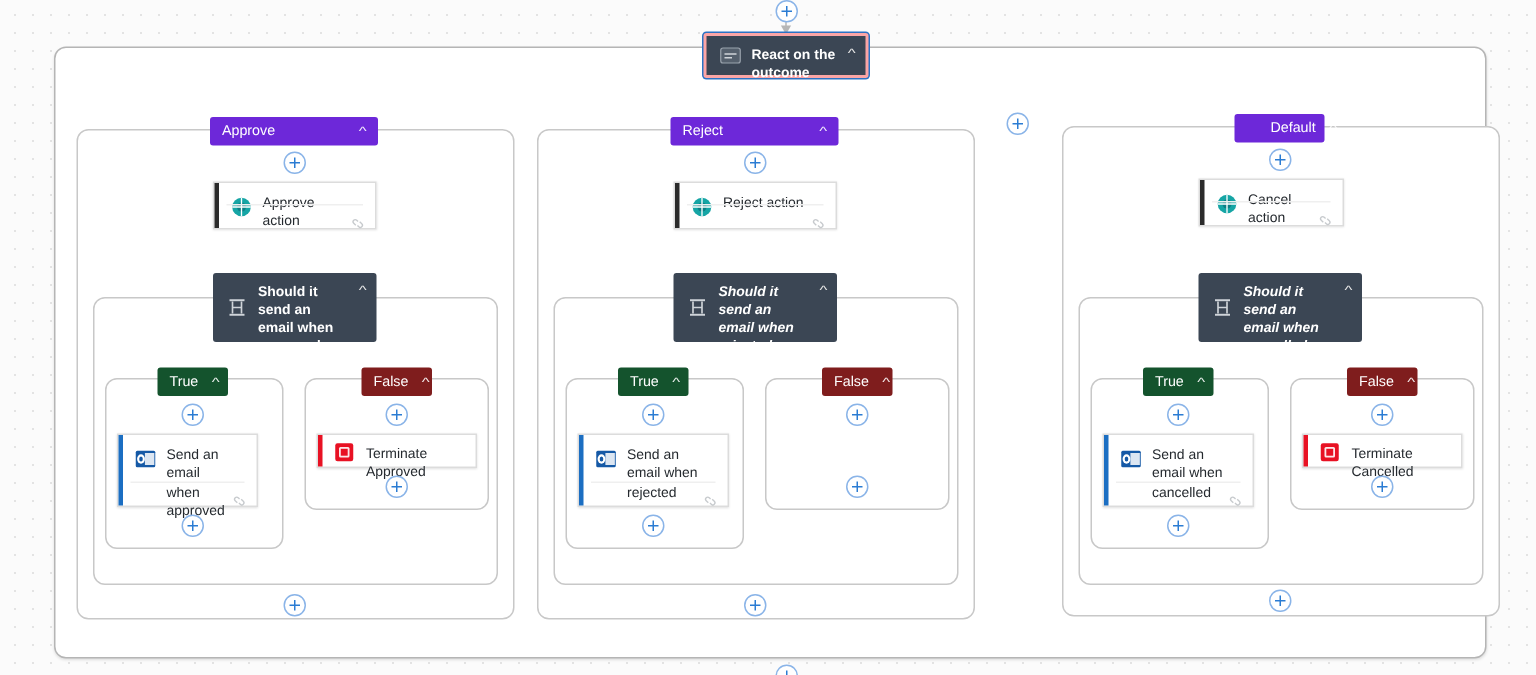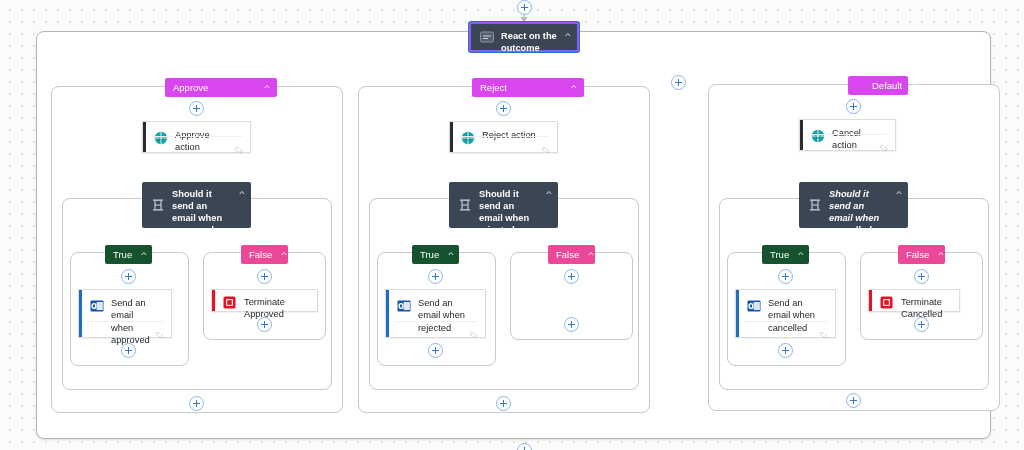--- a/index.html
+++ b/index.html
@@ -23,23 +23,23 @@
 
   
   .case-head{
     position:absolute;height:19px;border-radius:2px;
     color:#ffffff;font-size:9.5px;line-height:19px;
     padding:0 8px;box-sizing:border-box;
     display:flex;align-items:center;justify-content:space-between;
     white-space:nowrap;
   }
   .case-head .chev{font-size:8px;opacity:.9;margin-left:10px;transform:scaleX(1.4);}
-  .case-head.dark{background:#d946ef;margin-left:25px;}
+  .case-head.dark{background:#6d28d9;}
   .case-head.green{background:#14532d;}
-  .case-head.red{background:#ec4899;}
+  .case-head.red{background:#7f1d1d;}
 
   
   .card{
     position:absolute;background:#ffffff;border:1px solid #dcdcdc;
     box-sizing:border-box;box-shadow:0 0.6px 1.6px rgba(0,0,0,.13);
     display:flex;align-items:flex-start;
   }
   .card .bar{position:absolute;left:0;top:0;bottom:0;width:3px;}
   .card .ico{
     position:absolute;left:11px;top:9px;width:14px;height:14px;
@@ -58,21 +58,21 @@
   .dark-node{
     position:absolute;background:#3b4654;border-radius:2px;
     box-sizing:border-box;color:#ffffff;
   }
   .dark-node .dtext{
     position:absolute;left:30px;top:6px;right:20px;
     font-size:9.3px;line-height:12px;font-weight:bold;color:#ffffff;
   }
   .dark-node .dchev{position:absolute;right:7px;top:7px;font-size:8px;color:#e6e6e6;transform:scaleX(1.4);}
   .dark-node .dico{position:absolute;left:9px;top:50%;margin-top:-7px;width:14px;height:14px;}
-  .dark-node.selected{border:2px solid #8b5cf6;box-shadow:0 0 0 1px #2a72c4;}
+  .dark-node.selected{border:2px solid #fca5a5;box-shadow:0 0 0 1px #2a72c4;}
 
   
   .plus{
     position:absolute;width:15px;height:15px;border-radius:50%;
     background:#ffffff;border:1px solid #8ab4e8;box-sizing:border-box;
   }
   .plus::before,.plus::after{
     content:"";position:absolute;background:#2b7cd3;
   }
   .plus::before{left:3px;right:3px;top:6px;height:1.4px;}
@@ -284,21 +284,21 @@
       </svg>
     </span>
     <span class="lbl">Reject action</span>
     <span class="sep"></span>
     <span class="chain">
       <svg width="9" height="8" viewBox="0 0 9 8">
           <path d="M3.2 5.2 L1.8 3.8a1.4 1.4 0 0 1 2-2l.9.9M5.8 2.8l1.4 1.4a1.4 1.4 0 0 1-2 2l-.9-.9" stroke="#9aa0a6" stroke-width="0.9" fill="none"></path>
         </svg>
     </span>
   </div>
-  <div class="dark-node" style="left:449px;top:182px;width:109px;height:46px;">
+  <div class="dark-node" style="left:449px;top:182px;width:109px;height:46px;font-style:italic;">
     <span class="dico">
       <svg width="14" height="14" viewBox="0 0 14 14">
         <rect x="2" y="1.5" width="10" height="1.3" fill="#cfd4d9"></rect>
         <rect x="2" y="11.2" width="10" height="1.3" fill="#cfd4d9"></rect>
         <path d="M4 3 L4 11 M10 3 L10 11" stroke="#cfd4d9" stroke-width="1.1"></path>
         <path d="M4 7 L10 7" stroke="#cfd4d9" stroke-width="1"></path>
       </svg>
     </span>
     <div class="dtext">Should it send an email when rejected</div>
     <span class="dchev">^</span>
@@ -395,21 +395,21 @@
         </svg>
     </span>
   </div>
   <div class="plus" style="left:778px;top:343px;"></div>
 
   <div class="case-head red" style="left:898px;top:245px;width:47px;">
     <span>False</span>
     <span class="chev">^</span>
   </div>
   <div class="plus" style="left:914px;top:269px;"></div>
-  <div class="card dividerless" style="left:868px;top:289px;width:92px;height:23px;">
+  <div class="card dividerless" style="left:868px;top:289px;width:107px;height:23px;">
     <span class="bar" style="background:#e81123;"></span>
     <span class="ico" style="top:5px;">
       <svg width="13" height="13" viewBox="0 0 13 13">
         <rect x="0.5" y="0.5" width="12" height="12" rx="1.5" fill="#e81123"></rect>
         <rect x="3" y="3" width="7" height="7" rx="1" fill="#ffffff" opacity="0.9"></rect>
         <rect x="4.2" y="4.2" width="4.6" height="4.6" fill="#e81123"></rect>
       </svg>
     </span>
     <span class="lbl" style="top:6px;">Terminate Cancelled</span>
 

